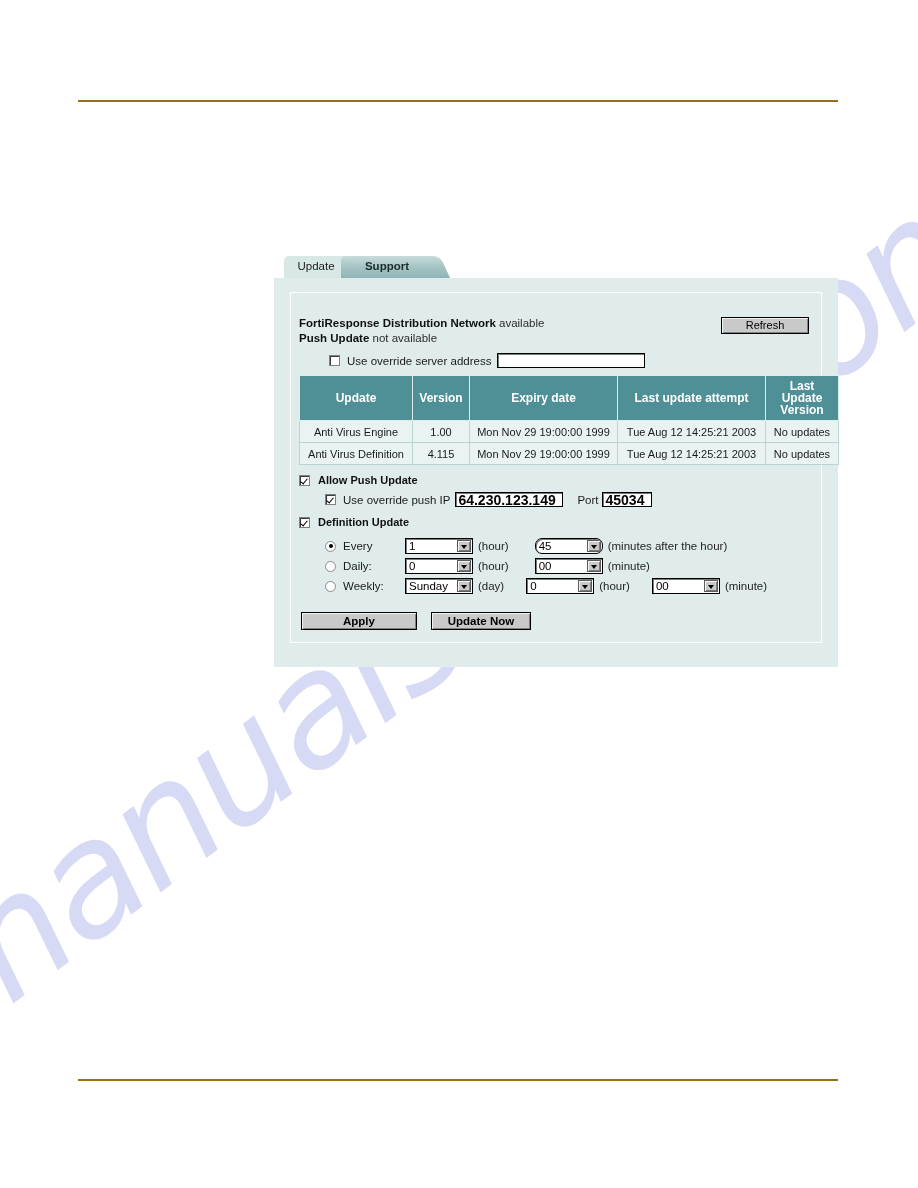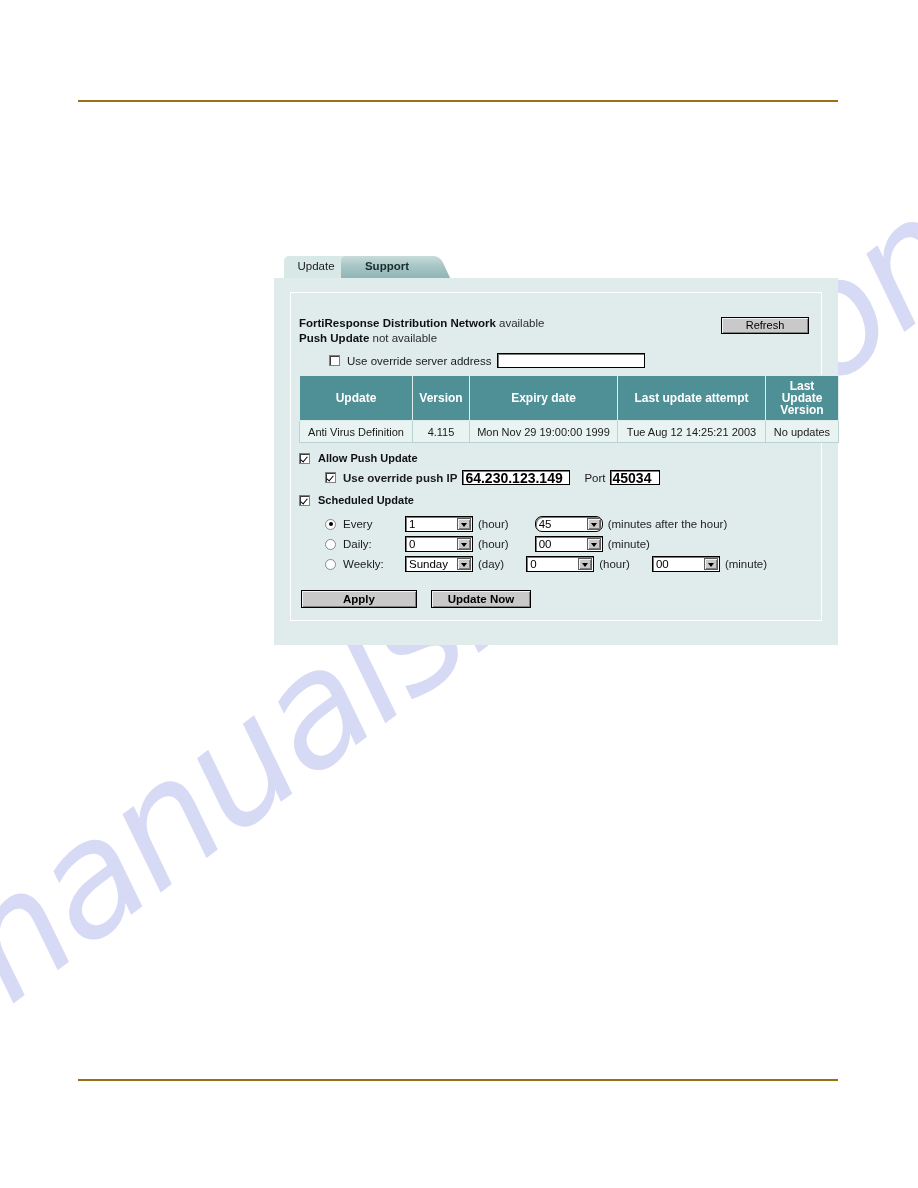--- a/index.html
+++ b/index.html
@@ -262,21 +262,21 @@
     color: #111;
     margin-left: 8px;
   }
   .sub-row {
     display: flex;
     align-items: center;
     margin: 6px 0 0 26px;
     font-size: 11.5px;
     color: #1a1a1a;
   }
-  .sub-row .lbl { margin: 0 5px 0 7px; font-weight: bold; }
+  .sub-row .lbl { margin: 0 5px 0 7px; }
   .sub-row .lbl2 { margin: 0 4px 0 14px; }
 
   
   .sched { margin: 8px 0 0 26px; }
   .sched-row {
     display: flex;
     align-items: center;
     height: 20px;
     font-size: 11.5px;
     color: #1a1a1a;
@@ -395,20 +395,27 @@
             <th class="col-last">Last update attempt</th>
             <th class="col-status">
               <span>Last</span><br>
               <span>Update</span><br>
               <span>Version</span>
             </th>
           </tr>
         </thead>
         <tbody>
           <tr>
+            <td>Anti Virus Engine</td>
+            <td>1.00</td>
+            <td>Mon Nov 29 19:00:00 1999</td>
+            <td>Tue Aug 12 14:25:21 2003</td>
+            <td>No updates</td>
+          </tr>
+          <tr>
             <td>Anti Virus Definition</td>
             <td>4.115</td>
             <td>Mon Nov 29 19:00:00 1999</td>
             <td>Tue Aug 12 14:25:21 2003</td>
             <td>No updates</td>
           </tr>
         </tbody>
       </table>
 
       <div class="sec-row">
@@ -419,21 +426,21 @@
       <div class="sub-row">
         <span class="cb checked"></span>
         <span class="lbl">Use override push IP</span>
         <span class="txtbox" style="width:108px;">64.230.123.149</span>
         <span class="lbl2">Port</span>
         <span class="txtbox" style="width:50px;">45034</span>
       </div>
 
       <div class="sec-row">
         <span class="cb checked"></span>
-        <span class="sec-label">Scheduled Update</span>
+        <span class="sec-label">Definition Update</span>
       </div>
 
       <div class="sched">
 
         <div class="sched-row">
           <span class="rb checked"></span>
           <span class="rlabel">Every</span>
           <span class="sel" style="width:68px;">
             <span>1</span>
             <span class="arrow"></span>

